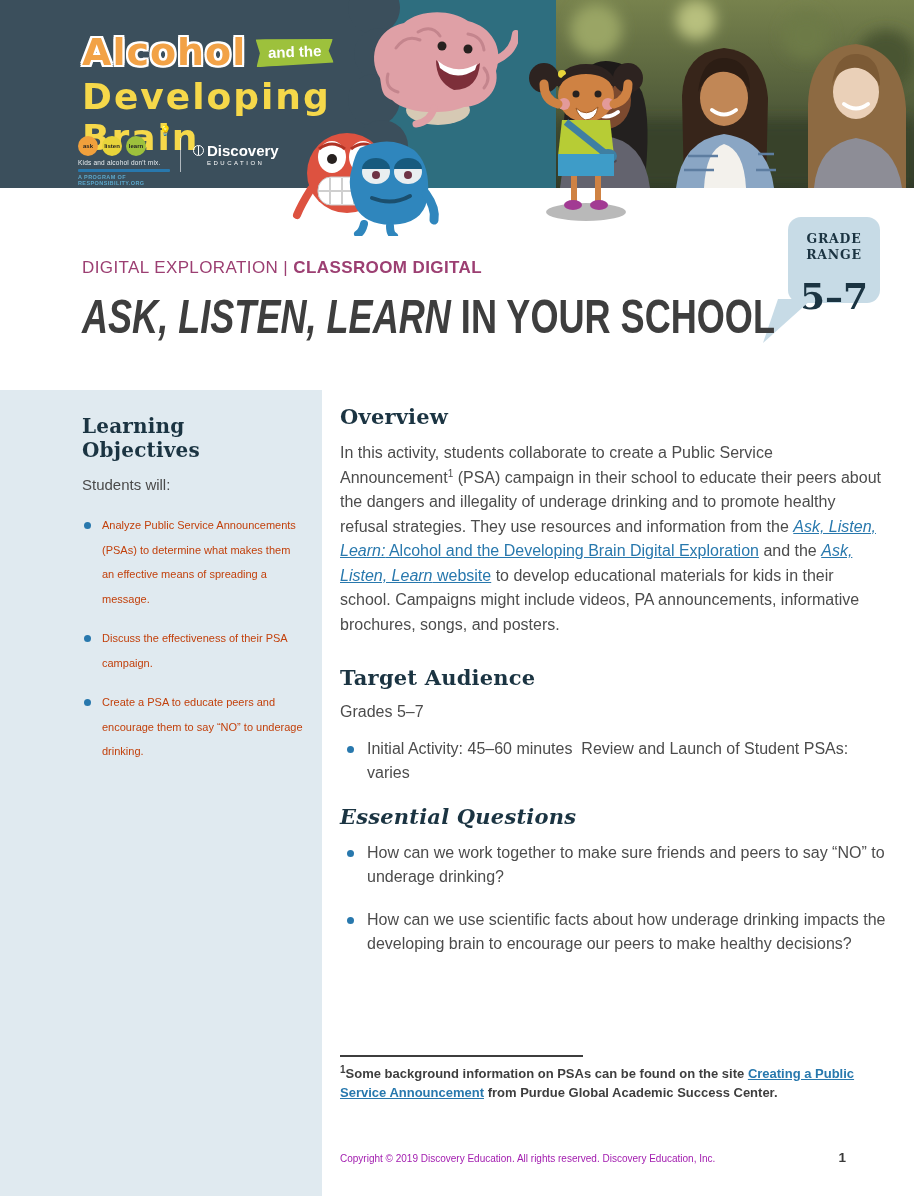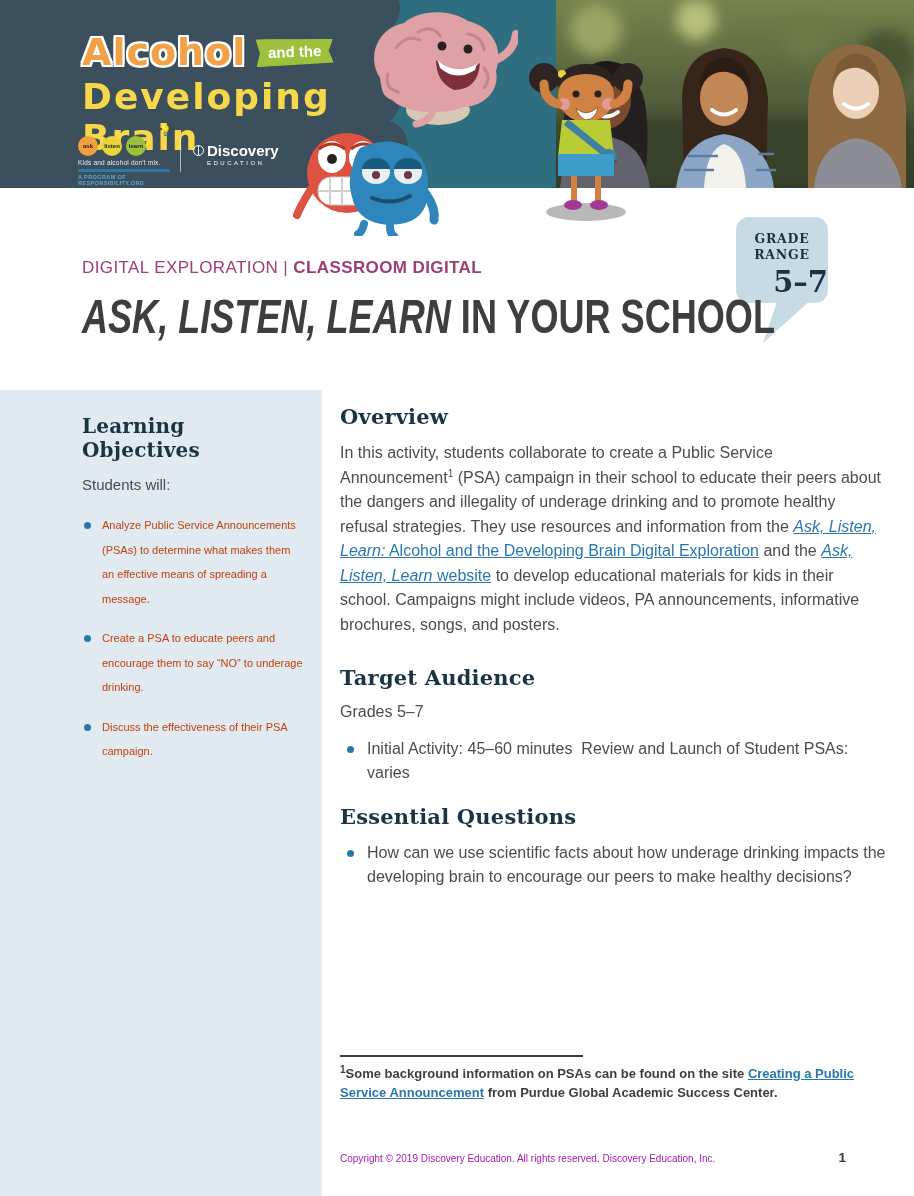--- a/index.html
+++ b/index.html
@@ -45,26 +45,26 @@
   .de-logo { color:#fff; padding-top:6px; }
   .de-name { font-size:15px; font-weight:bold; display:flex; align-items:center; gap:3px; }
   .de-globe { width:11px; height:11px; border:1.5px solid #fff; border-radius:50%; display:inline-block;
     position:relative; }
   .de-globe::after { content:""; position:absolute; left:45%; top:0; width:1px; height:100%; background:#fff; }
   .de-sub { font-size:6px; letter-spacing:2.5px; margin-top:1px; margin-left:14px; }
 
   .char { position:absolute; }
 
   
-  .grade-badge { position:absolute; left:736px; top:217px; width:92px; height:86px;
+  .grade-badge { position:absolute; left:788px; top:217px; width:92px; height:86px;
     background:#c7dbe6; border-radius:13px; text-align:center; padding-top:14px; }
   .grade-label { font-family:"DejaVu Serif", serif; font-weight:bold; font-size:12.5px;
     color:#1b3442; letter-spacing:.8px; line-height:16px; }
-  .grade-value { font-family:"DejaVu Serif", serif; font-weight:bold; font-size:29px; color:#1b3442;
-    margin-top:2px;text-align:right; }
+  .grade-value { font-family:"DejaVu Serif", serif; font-weight:bold; font-size:36px; color:#1b3442;
+    margin-top:12px; }
   .grade-tail { position:absolute; left:760px; top:299px; }
 
   
   .title-block { position:absolute; left:82px; top:258px; width:650px; }
   .eyebrow { font-size:17px; color:#9c3f72; letter-spacing:.4px; }
   .eyebrow b { font-weight:bold; }
   .doc-title { margin-top:12px; font-family:"Liberation Sans", sans-serif; font-weight:bold;
     font-size:44px; color:#3e3e3e; letter-spacing:0px; transform:scaleX(.82) scaleY(1.08);
     transform-origin:left top; white-space:nowrap; }
   .doc-title .it { font-style:italic; }
@@ -83,21 +83,21 @@
 
   .main-col { position:absolute; left:340px; top:390px; width:546px; }
   .sec-heading { font-family:"DejaVu Serif", serif; font-weight:bold; font-size:21px;
     color:#1b3442; letter-spacing:.2px; }
   .body-text { font-size:16px; color:#4c4c4c; line-height:24.5px; }
   .main-col .h-overview { margin-top:14px; }
   .main-col .p-overview { margin-top:12px; }
   .main-col .h-target { margin-top:28px; }
   .main-col .p-target { margin-top:10px; }
   .main-col .h-duration { margin-top:24px; }
-  .main-col .h-questions { margin-top:16px; }
+  .main-col .h-questions { margin-top:16px;font-style:italic; }
   .mlist { list-style:none; margin-top:12px; }
   .mlist li { position:relative; padding-left:27px; font-size:16px; color:#4c4c4c;
     line-height:24.5px; margin-bottom:18px; }
   .mlist li::before { content:""; position:absolute; left:7px; top:9px; width:7px; height:7px;
     border-radius:50%; background:#2878ad; }
   .prewrap { white-space:pre-wrap; }
   .link { color:#2878ad; text-decoration:underline; cursor:pointer; }
   .it { font-style:italic; }
   sup { font-size:10px; vertical-align:super; line-height:0; }
 
@@ -284,38 +284,39 @@
   <h1 class="doc-title">
     <span class="it">ASK, LISTEN, LEARN</span><span> IN YOUR SCHOOL</span>
   </h1>
 </div>
 
 <aside class="sidebar">
   <h2 class="side-heading">Learning Objectives</h2>
   <p class="side-intro">Students will:</p>
   <ul class="blist">
     <li>Analyze Public Service Announcements (PSAs) to determine what makes them an effective means of spreading a message.</li>
+    <li>Discuss the effectiveness of their PSA campaign.</li>
     <li>Create a PSA to educate peers and encourage them to say “NO” to underage drinking.</li>
-    <li>Discuss the effectiveness of their PSA campaign.</li>
   </ul>
 </aside>
 
 <main class="main-col">
   <h2 class="sec-heading h-overview">Overview</h2>
   <p class="body-text p-overview"><span>In this activity, students collaborate to create a Public Service Announcement</span><sup>1</sup><span> (PSA) campaign in their school to educate their peers about the dangers and illegality of underage drinking and to promote healthy refusal strategies. They use resources and information from the </span><span class="link it">Ask, Listen, Learn:</span><span class="link"> Alcohol and the Developing Brain Digital Exploration</span><span> and the </span><span class="link it">Ask, Listen, Learn</span><span class="link"> website</span><span> to develop educational materials for kids in their school. Campaigns might include videos, PA announcements, informative brochures, songs, and posters.</span></p>
 
   <h2 class="sec-heading h-target">Target Audience</h2>
   <p class="body-text p-target">Grades 5–7</p>
 
   <ul class="mlist">
     <li class="prewrap">Initial Activity: 45–60 minutes  Review and Launch of Student PSAs: varies</li>
   </ul>
 
   <h2 class="sec-heading h-questions">Essential Questions</h2>
   <ul class="mlist">
+    <li>How can we work together to make sure friends and peers to say “NO” to underage drinking?</li>
     <li>How can we use scientific facts about how underage drinking impacts the developing brain to encourage our peers to make healthy decisions?</li>
   </ul>
 </main>
 
 <div class="footnote">
   <div class="footnote-rule"></div>
   <p class="footnote-text"><sup>1</sup><span>Some background information on PSAs can be found on the site </span><span class="link">Creating a Public Service Announcement</span><span> from Purdue Global Academic Success Center.</span></p>
 </div>
 
 <footer class="page-footer">

